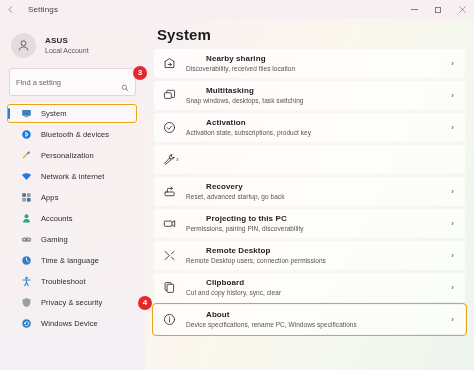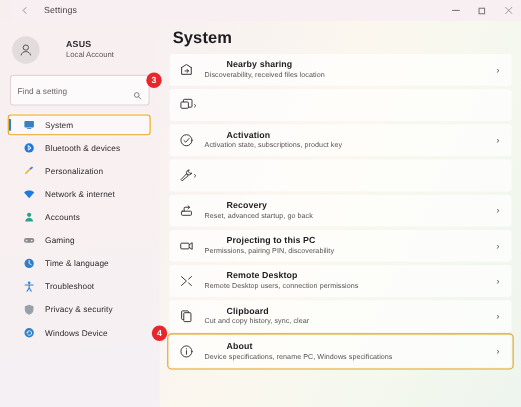--- a/index.html
+++ b/index.html
@@ -16,21 +16,21 @@
     position: relative;
     width: 474px;
     height: 370px;
     background: linear-gradient(115deg, #f7eef0 0%, #f8f1f1 30%, #fbf7ee 55%, #f4f8ee 78%, #eef5ee 100%);
     overflow: hidden;
   }
 
   
   .titlebar {
     position: absolute;
-    top: 0; left: 12px; right: 0;
+    top: 0; left: 0; right: 0;
     height: 19px;
     display: flex;
     align-items: center;
     background: #f7eff1;
   }
   .back-arrow {
     width: 20px; height: 19px;
     display: flex; align-items: center; justify-content: center;
     color: #8c8085;
     font-size: 10px;
@@ -78,21 +78,21 @@
     height: 44px;
   }
   .avatar {
     width: 25px; height: 25px;
     border-radius: 50%;
     background: #e2dcdd;
     display: flex; align-items: center; justify-content: center;
     flex: 0 0 auto;
   }
   .avatar svg { display: block; }
-  .acct-text { margin-left: 24px; line-height: 1.25; }
+  .acct-text { margin-left: 9px; line-height: 1.25; }
   .acct-name { font-size: 8px; font-weight: bold; color: #2c2a2c; letter-spacing: .2px; }
   .acct-sub { font-size: 7px; color: #5d575a; margin-top: 1px; }
 
   .search-wrap {
     margin: 5px 9px 0 9px;
     height: 28px;
     background: #fdfafb;
     border: 1px solid #e0d6d9;
     border-radius: 3px;
     display: flex;
@@ -329,20 +329,31 @@
 
       <div class="nav-item">
         <span class="nav-ico">
           <svg width="11" height="11" viewBox="0 0 14 14">
               <path d="M1.2 5 C3.8 2.2 10.2 2.2 12.8 5 L7 11.6 Z" fill="#1f7ae0"></path>
             </svg>
         </span>
         <span class="nav-label">Network &amp; internet</span>
       </div>
 
+      <div class="nav-item">
+        <span class="nav-ico">
+          <svg width="11" height="11" viewBox="0 0 14 14">
+              <rect x="1.6" y="1.6" width="4.6" height="4.6" fill="#5b6d85"></rect>
+              <rect x="7.6" y="1.6" width="4.6" height="4.6" fill="#8d9cb0"></rect>
+              <rect x="1.6" y="7.6" width="4.6" height="4.6" fill="#8d9cb0"></rect>
+              <rect x="7.6" y="7.6" width="4.6" height="4.6" fill="#4a6e9b"></rect>
+            </svg>
+        </span>
+        <span class="nav-label">Apps</span>
+      </div>
 
       <div class="nav-item">
         <span class="nav-ico">
           <svg width="11" height="11" viewBox="0 0 14 14">
               <circle cx="7" cy="4.2" r="2.5" fill="#2fa08a"></circle>
               <path d="M2.4 12 C2.8 8.9 5 7.6 7 7.6 S11.2 8.9 11.6 12 Z" fill="#2fa08a"></path>
             </svg>
         </span>
         <span class="nav-label">Accounts</span>
       </div>
@@ -421,20 +432,24 @@
         <span class="row-chev">›</span>
       </div>
 
       <div class="row">
         <span class="row-ico">
           <svg width="13" height="13" viewBox="0 0 16 16" fill="none" stroke="currentColor" stroke-width="1.05" stroke-linejoin="round">
             <rect x="1.8" y="4.6" width="8.4" height="7" rx="1"></rect>
               <path d="M4.6 4.6 V2.6 A1 1 0 0 1 5.6 1.6 H13.2 A1 1 0 0 1 14.2 2.6 V9.4 A1 1 0 0 1 13.2 10.4 H10.2"></path>
           </svg>
         </span>
+        <span class="row-text">
+          <span class="row-title" style="display:block">Multitasking</span>
+          <span class="row-sub" style="display:block">Snap windows, desktops, task switching</span>
+        </span>
         <span class="row-chev">›</span>
       </div>
 
       <div class="row">
         <span class="row-ico">
           <svg width="13" height="13" viewBox="0 0 16 16" fill="none" stroke="currentColor" stroke-width="1.05" stroke-linecap="round" stroke-linejoin="round">
             <circle cx="8" cy="8" r="6.2"></circle>
               <path d="M5.2 8.2 L7.2 10.2 L10.9 6"></path>
           </svg>
         </span>

